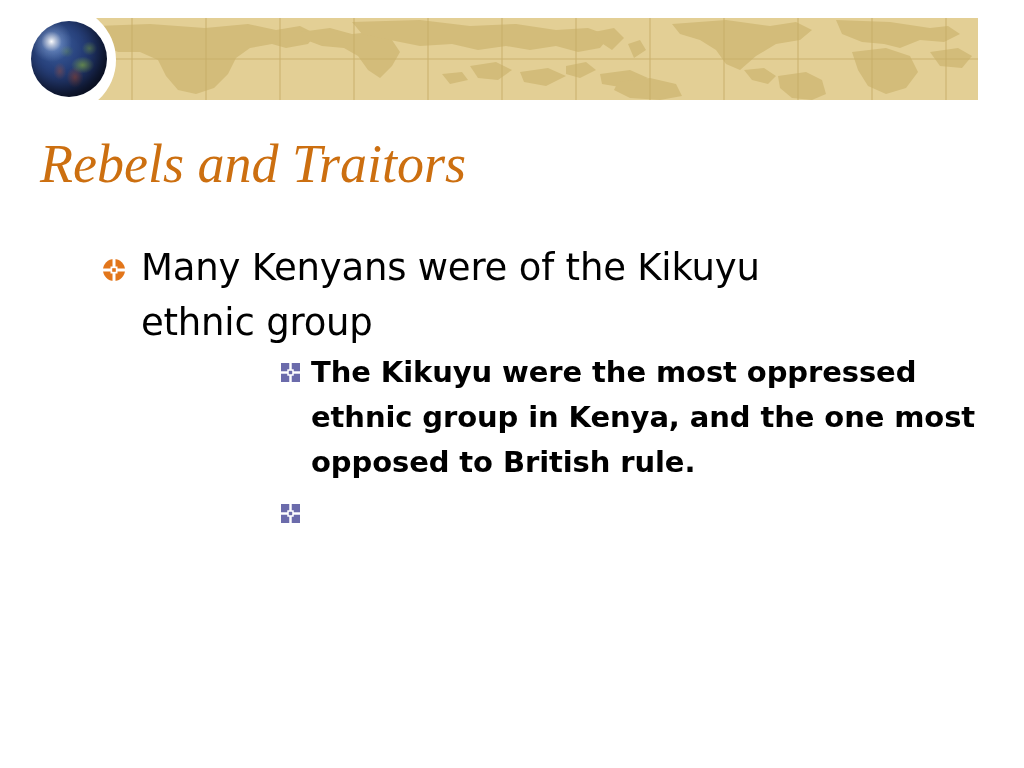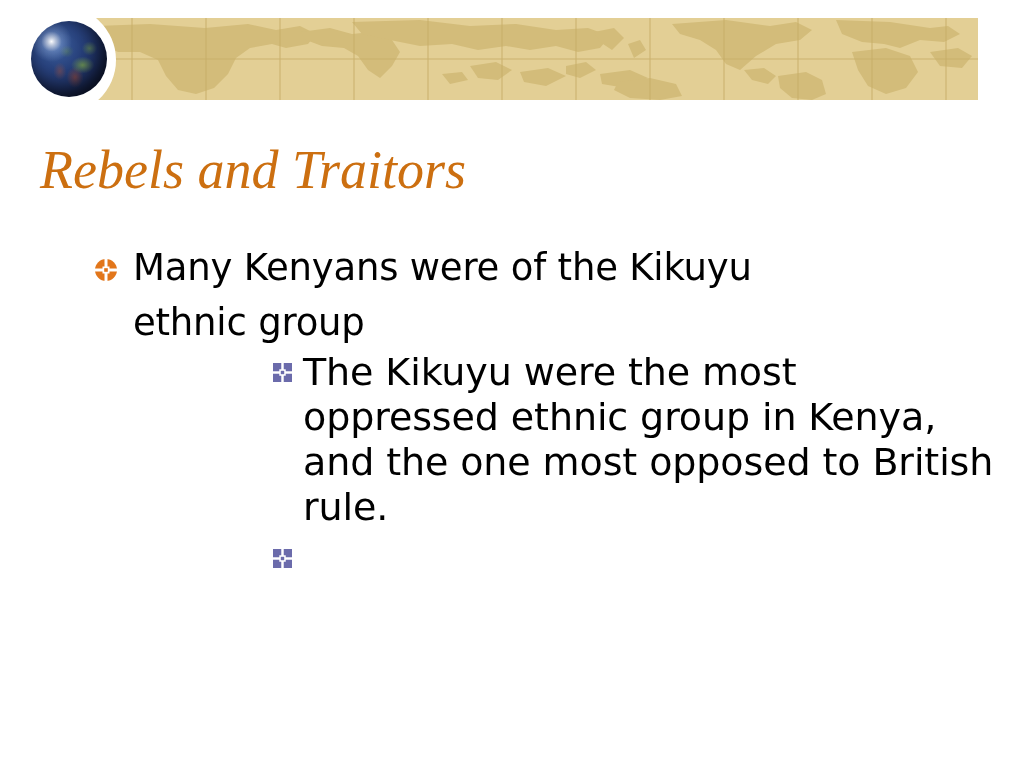--- a/index.html
+++ b/index.html
@@ -93,35 +93,34 @@
     left: 40px;
     top: 133px;
     width: 930px;
     font-family: "Liberation Serif", "DejaVu Serif", serif;
     font-style: italic;
     font-weight: normal;
     font-size: 54px;
     line-height: 62px;
     color: #cc6f10;
     white-space: nowrap;
-    margin-top: 6px;
   }
 
   
   .body-content {
     position: absolute;
     left: 0;
     top: 240px;
     width: 1024px;
   }
 
   .bullet-l1 {
     position: relative;
     padding-left: 125px;
-    margin: 0 0 12px 8px;
+    margin: 0 0 12px 16px;
     min-height: 10px;
   }
   .bullet-l1 .b1-text {
     font-family: "DejaVu Sans", sans-serif;
     font-size: 37px;
     line-height: 55px;
     color: #000000;
     letter-spacing: -0.2px;
     max-width: 720px;
   }
@@ -139,25 +138,26 @@
     padding: 0;
   }
   .bullet-l2 {
     position: relative;
     padding-left: 170px;
     padding-right: 30px;
     margin: 0 0 6px 0;
   }
   .bullet-l2 .b2-text {
     font-family: "DejaVu Sans", sans-serif;
-    font-size: 38px;
+    font-size: 29px;
     line-height: 45px;
     color: #000000;
     letter-spacing: -0.1px;
     max-width: 760px;
+    font-weight: bold;
   }
   .marker-l2 {
     position: absolute;
     left: 140px;
     top: 13px;
     width: 19px;
     height: 19px;
     display: block;
   }
 </style>

